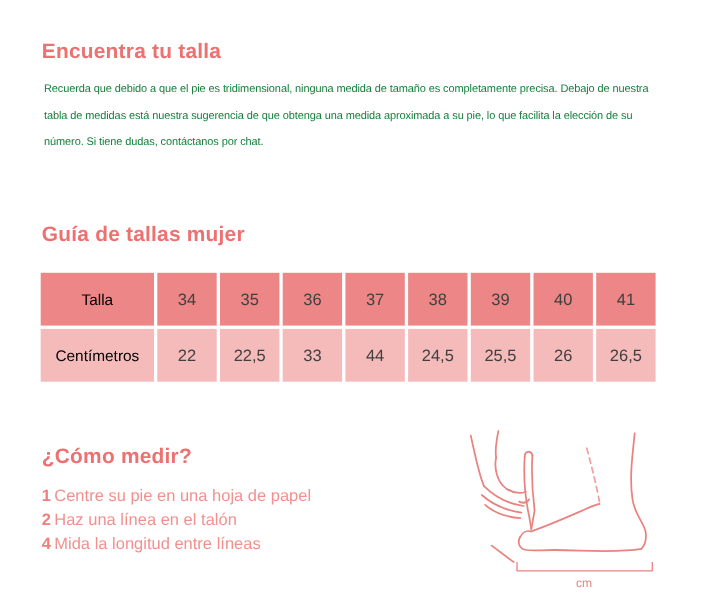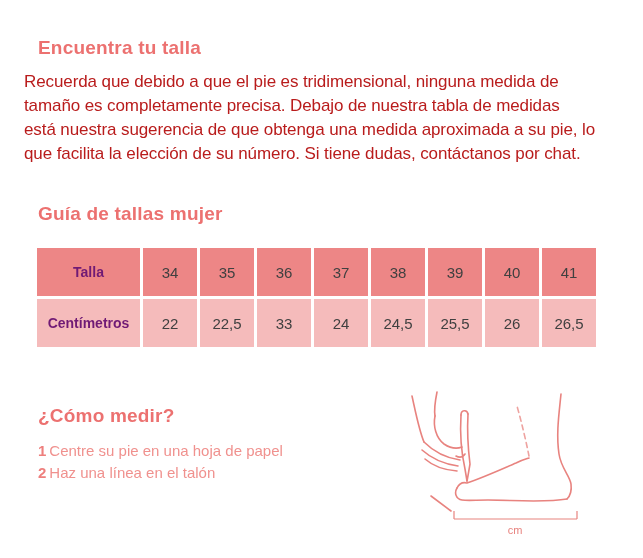--- a/index.html
+++ b/index.html
@@ -14,54 +14,54 @@
   .section-title {
     position: absolute; left: 38px;
     font-size: 19px; font-weight: 700; color: #ec7170;
     letter-spacing: 0.2px;
   }
   #title-find   { top: 37px; }
   #title-guide  { top: 203px; }
   #title-how    { top: 405px; }
 
   .intro-text {
-    position: absolute; left: 24px; top: 70px; width: 572px;
-    font-size: 17px; line-height: 24px; color: #b91c1c;
+    position: absolute; left: 40px; top: 70px; width: 572px;
+    font-size: 10px; line-height: 24px; color: #15803d;
     letter-spacing: -0.1px;
   }
 
   .size-table {
     position: absolute; left: 37px; top: 248px; width: 559px;
     display: grid; grid-template-rows: 48px 48px; row-gap: 3px;
   }
   .trow {
     display: grid;
     grid-template-columns: 103px repeat(8, 1fr);
     column-gap: 3px;
   }
   .tcell {
     display: flex; align-items: center; justify-content: center;
     font-size: 15px; color: #404040;
   }
   .trow.header .tcell { background: #ed8686; }
   .trow.values .tcell { background: #f5bbbb; }
-  .tcell.rlabel { color: #701a75; font-weight: 700; font-size: 14px; }
+  .tcell.rlabel { color: #000000; font-weight: 400; font-size: 14px; }
 
   .steps {
     position: absolute; left: 38px; top: 440px; width: 370px;
     list-style: none;
   }
   .step {
     font-size: 15px; line-height: 22px; color: #f0918e;
     white-space: nowrap;
   }
   .step .num { font-weight: 700; color: #ee7f7d; margin-right: 3px; }
 
   .illustration {
-    position: absolute; left: 404px; top: 386px;
+    position: absolute; left: 420px; top: 386px;
     width: 180px; height: 162px;
   }
   .illustration svg { display: block; }
 </style>
 </head>
 <body>
 
 <div class="page">
 
   <h1 id="title-find" class="section-title">Encuentra tu talla</h1>
@@ -80,33 +80,34 @@
       <div class="tcell">38</div>
       <div class="tcell">39</div>
       <div class="tcell">40</div>
       <div class="tcell">41</div>
     </div>
     <div class="trow values">
       <div class="tcell rlabel">Centímetros</div>
       <div class="tcell">22</div>
       <div class="tcell">22,5</div>
       <div class="tcell">33</div>
-      <div class="tcell">24</div>
+      <div class="tcell">44</div>
       <div class="tcell">24,5</div>
       <div class="tcell">25,5</div>
       <div class="tcell">26</div>
       <div class="tcell">26,5</div>
     </div>
   </div>
 
   <h2 id="title-how" class="section-title">¿Cómo medir?</h2>
 
   <ul class="steps">
     <li class="step"><span class="num">1</span><span>Centre su pie en una hoja de papel</span></li>
     <li class="step"><span class="num">2</span><span>Haz una línea en el talón</span></li>
+    <li class="step"><span class="num">4</span><span>Mida la longitud entre líneas</span></li>
   </ul>
 
   <div class="illustration">
     <svg width="180" height="162" viewBox="0 0 180 162">
       <g fill="none" stroke="#e8837f" stroke-width="1.6" stroke-linecap="round" stroke-linejoin="round">
 
         <path d="M 157,8 C 155,28 152,48 155,68 C 157,82 166,90 167,98 C 168,106 165,111 163,113"></path>
 
         <path d="M 163,113 C 140,117 108,114 84,114 C 72,114 64,115 58,114 C 52,113 50,107 53,102"></path>
 

